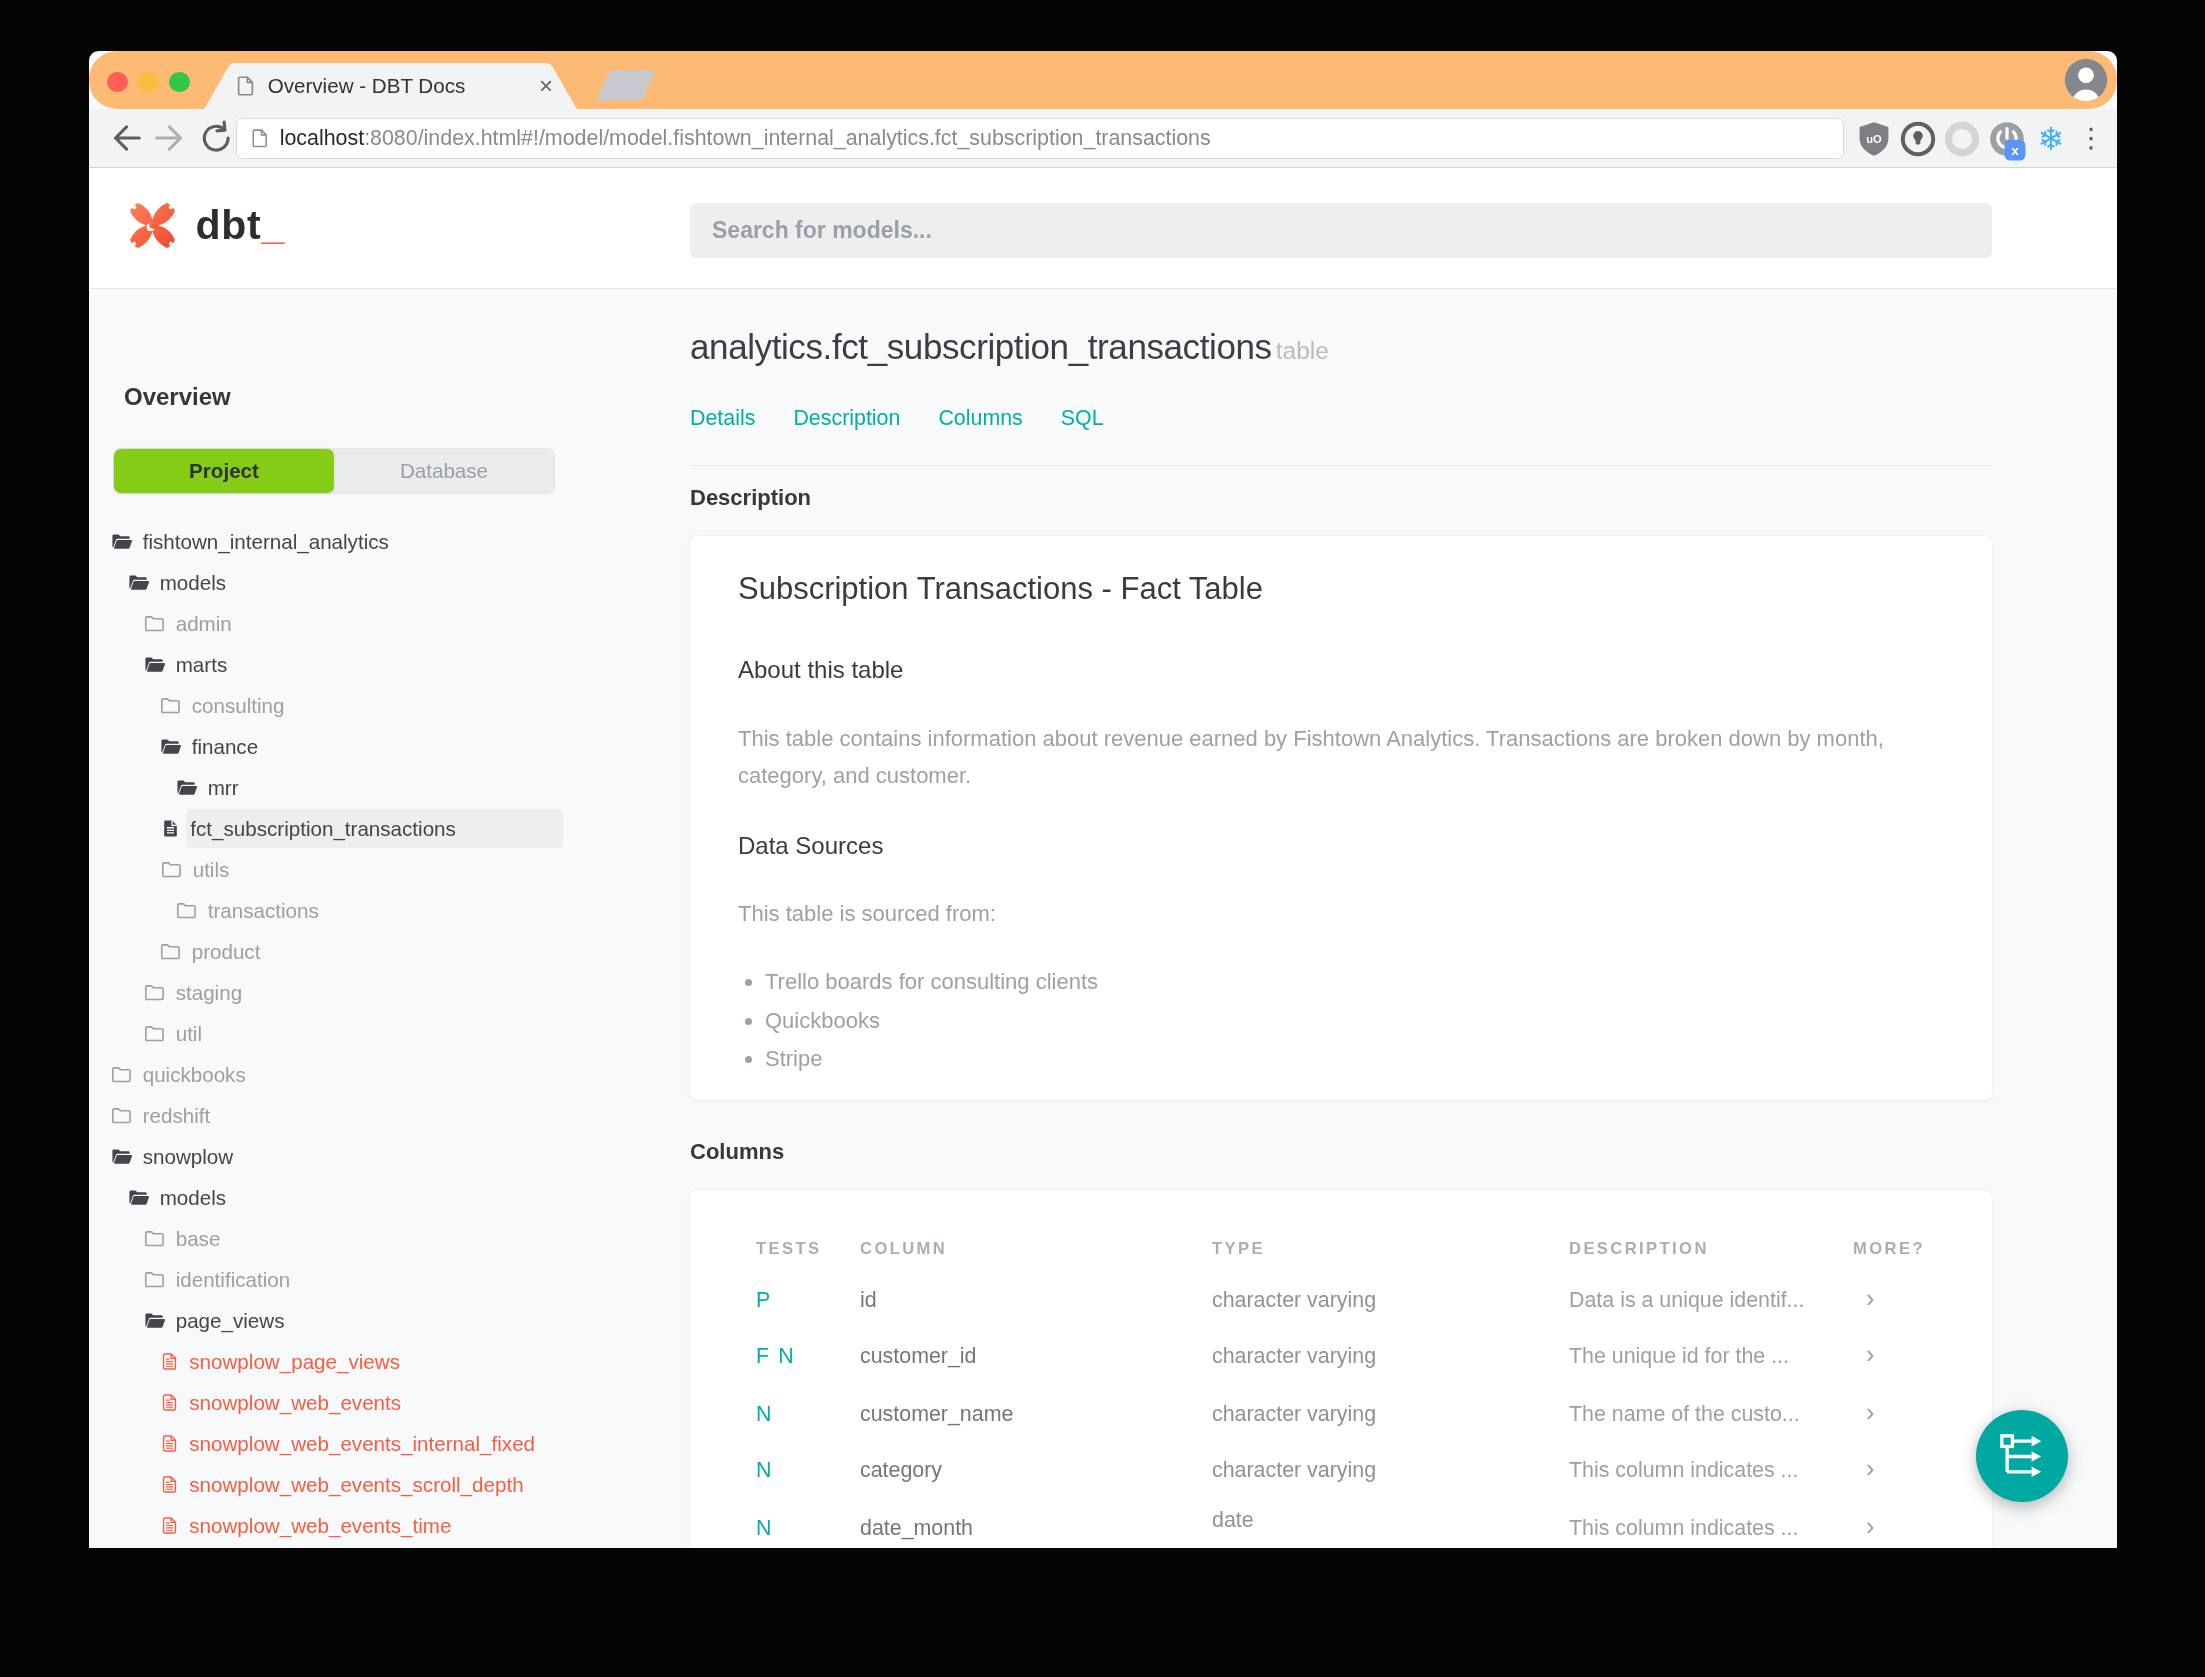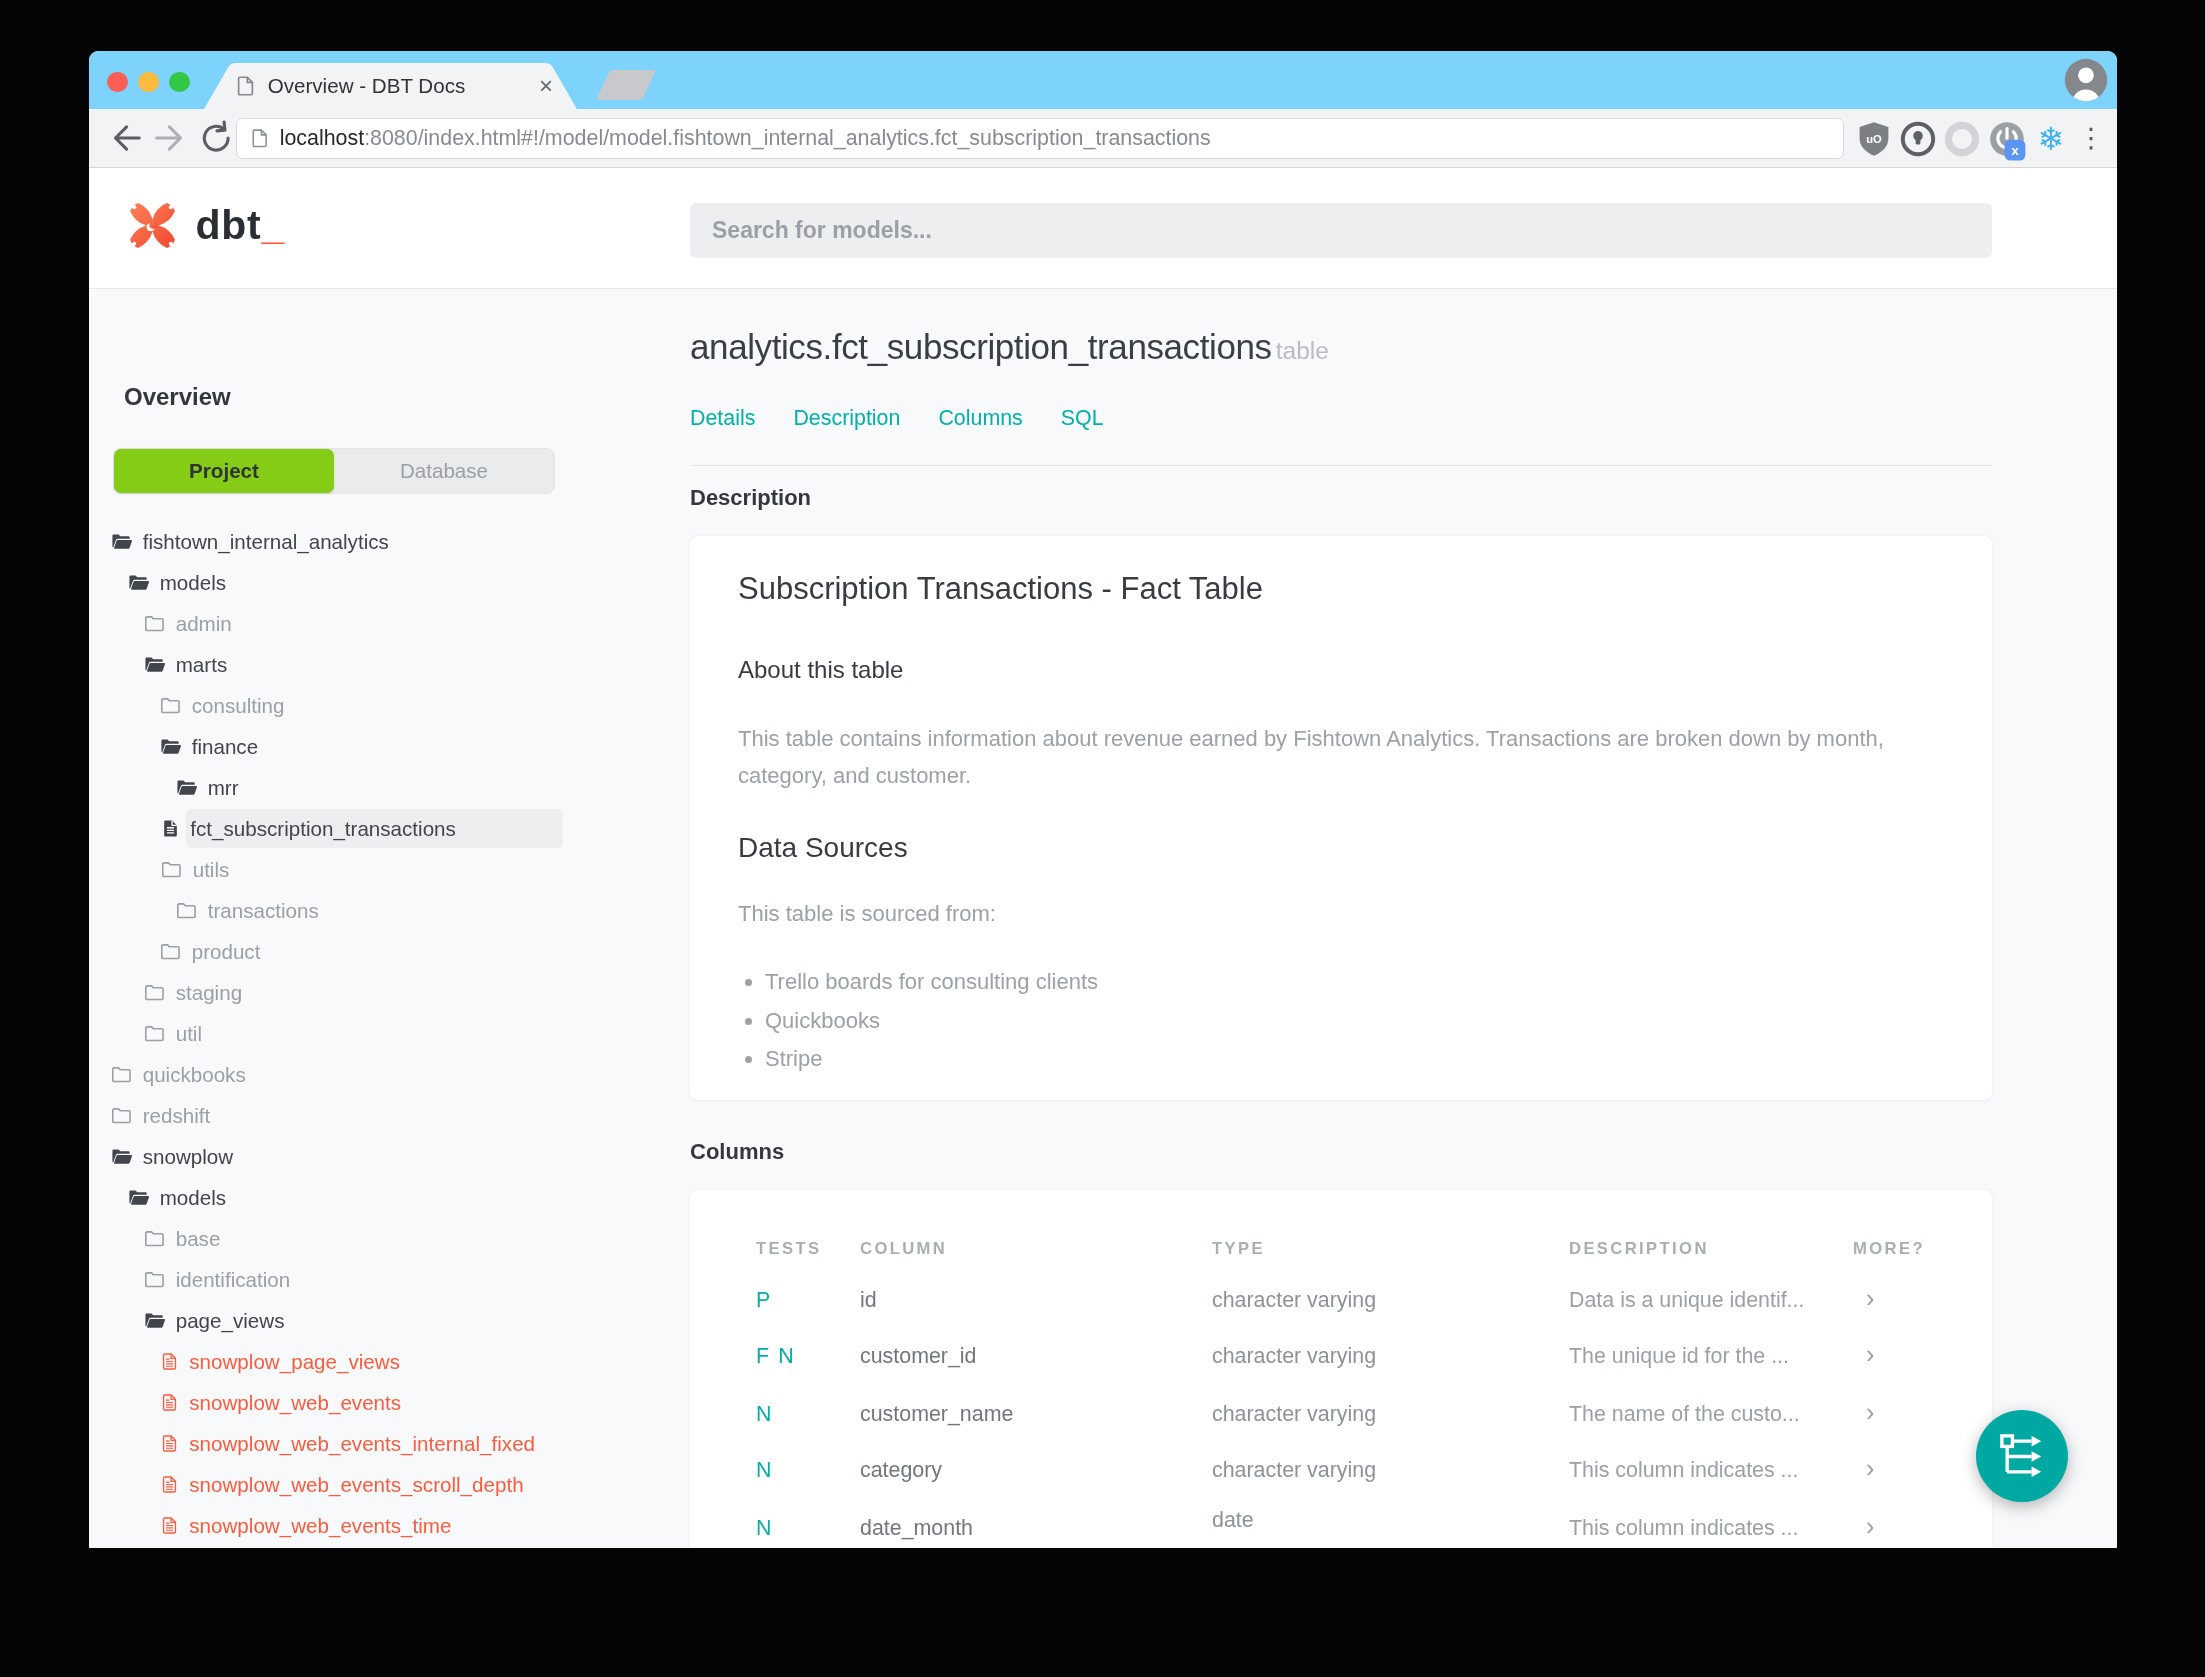--- a/index.html
+++ b/index.html
@@ -5,21 +5,21 @@
   * { margin:0; padding:0; box-sizing:border-box; }
   html,body { background:#050505; }
   body { font-family:"Liberation Sans", sans-serif; }
   #canvas { position:relative; width:2205px; height:1677px; background:#050505; overflow:hidden; border-radius:95px; }
 
   
   .window { position:absolute; left:89px; top:51px; width:2028px; height:1497px;
             background:#f8f9fa; border-radius:9.5px 9.5px 1.6px 1.6px; overflow:hidden; }
 
   
-  .tabstrip { position:absolute; left:0; top:0; width:100%; height:58px; background:#7dd3fc; }
+  .tabstrip { position:absolute; left:0; top:0; width:100%; height:58px; background:#fdba74;border-radius:28px; }
   .tl { position:absolute; top:20.6px; width:20.6px; height:20.6px; border-radius:50%; }
   .tl.red { left:18px; background:#fc5f57; }
   .tl.yellow { left:49px; background:#fdbc40; }
   .tl.green { left:80px; background:#33c748; }
   .tab { position:absolute; left:115px; top:12px; width:373px; height:46px; }
   .tab svg.shape { position:absolute; left:0; top:0; }
   .tab .tab-inner { position:absolute; left:32px; top:0; right:24px; height:100%; display:flex; align-items:center; gap:12.7px; }
   .tab-title { font-size:20.6px; color:#303338; white-space:nowrap; overflow:hidden; flex:1; }
   .tab-close { font-size:24px; color:#65696e; line-height:1; cursor:default; }
   .newtab { position:absolute; left:514px; top:19px; width:46px; height:30px; background:#c7c9cc; transform:skewX(-25deg); border-radius:3.2px; }
@@ -72,21 +72,21 @@
   .model-nav span { cursor:pointer; }
   .hr-divider { position:absolute; left:601px; top:414px; width:1302px; height:0.8px; background:#e4e6e9; }
   .section-label { position:absolute; left:601px; font-size:22px; font-weight:bold; color:#34383d; }
   .card { position:absolute; left:601px; width:1302px; background:#fff; border-radius:8px; box-shadow:0 0.8px 3.2px rgba(60,64,67,0.08); }
   #card-doc { top:485px; height:564px; }
   #card-cols { top:1139px; height:358px; border-radius:8px 8px 0 0; }
 
   .doc-title { position:absolute; left:48px; top:35px; font-size:31px; color:#383c42; }
   .doc-h3-about { position:absolute; left:48px; top:120px; font-size:24px; color:#383c42; }
   .doc-p-about { position:absolute; left:48px; top:184px; width:1213px; font-size:22px; color:#9ba1a7; line-height:37px; }
-  .doc-h3-sources { position:absolute; left:48px; top:296px; font-size:28px; color:#383c42; }
+  .doc-h3-sources { position:absolute; left:48px; top:296px; font-size:24px; color:#383c42; }
   .doc-p-sources { position:absolute; left:48px; top:365px; font-size:22px; color:#9ba1a7; }
   .doc-ul { position:absolute; left:75px; top:433px; font-size:22px; color:#9ba1a7; list-style:disc; }
   .doc-ul li { margin-bottom:12.7px; }
 
   .col-head { position:absolute; top:49px; font-size:16.6px; font-weight:bold; letter-spacing:2.4px; color:#a9aeb3; }
   .cell { position:absolute; font-size:21.4px; white-space:nowrap; }
   .cell.tests { color:#00b0a6; letter-spacing:1.6px; }
   .cell.colname { color:#72777d; }
   .cell.coltype { color:#8d9298; }
   .cell.coldesc { color:#9ba0a6; }

